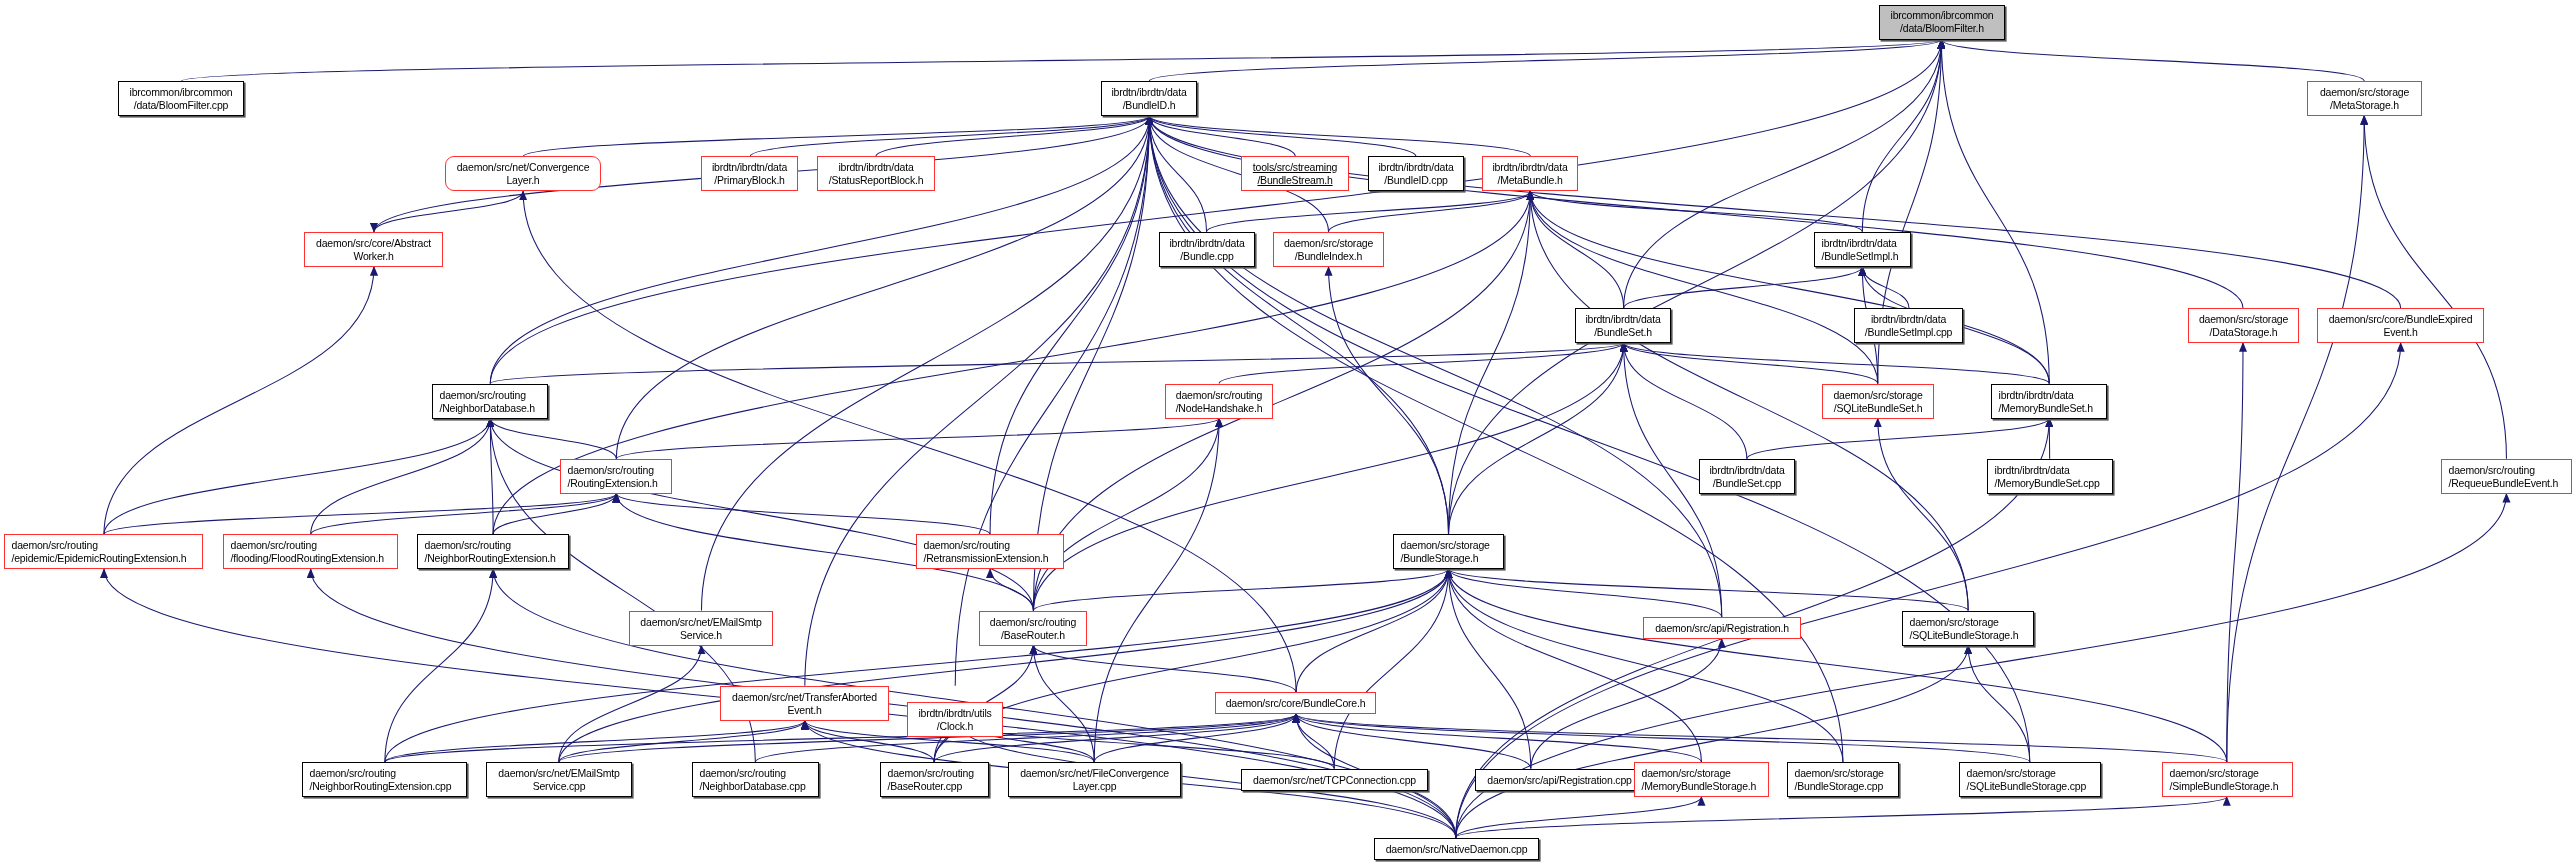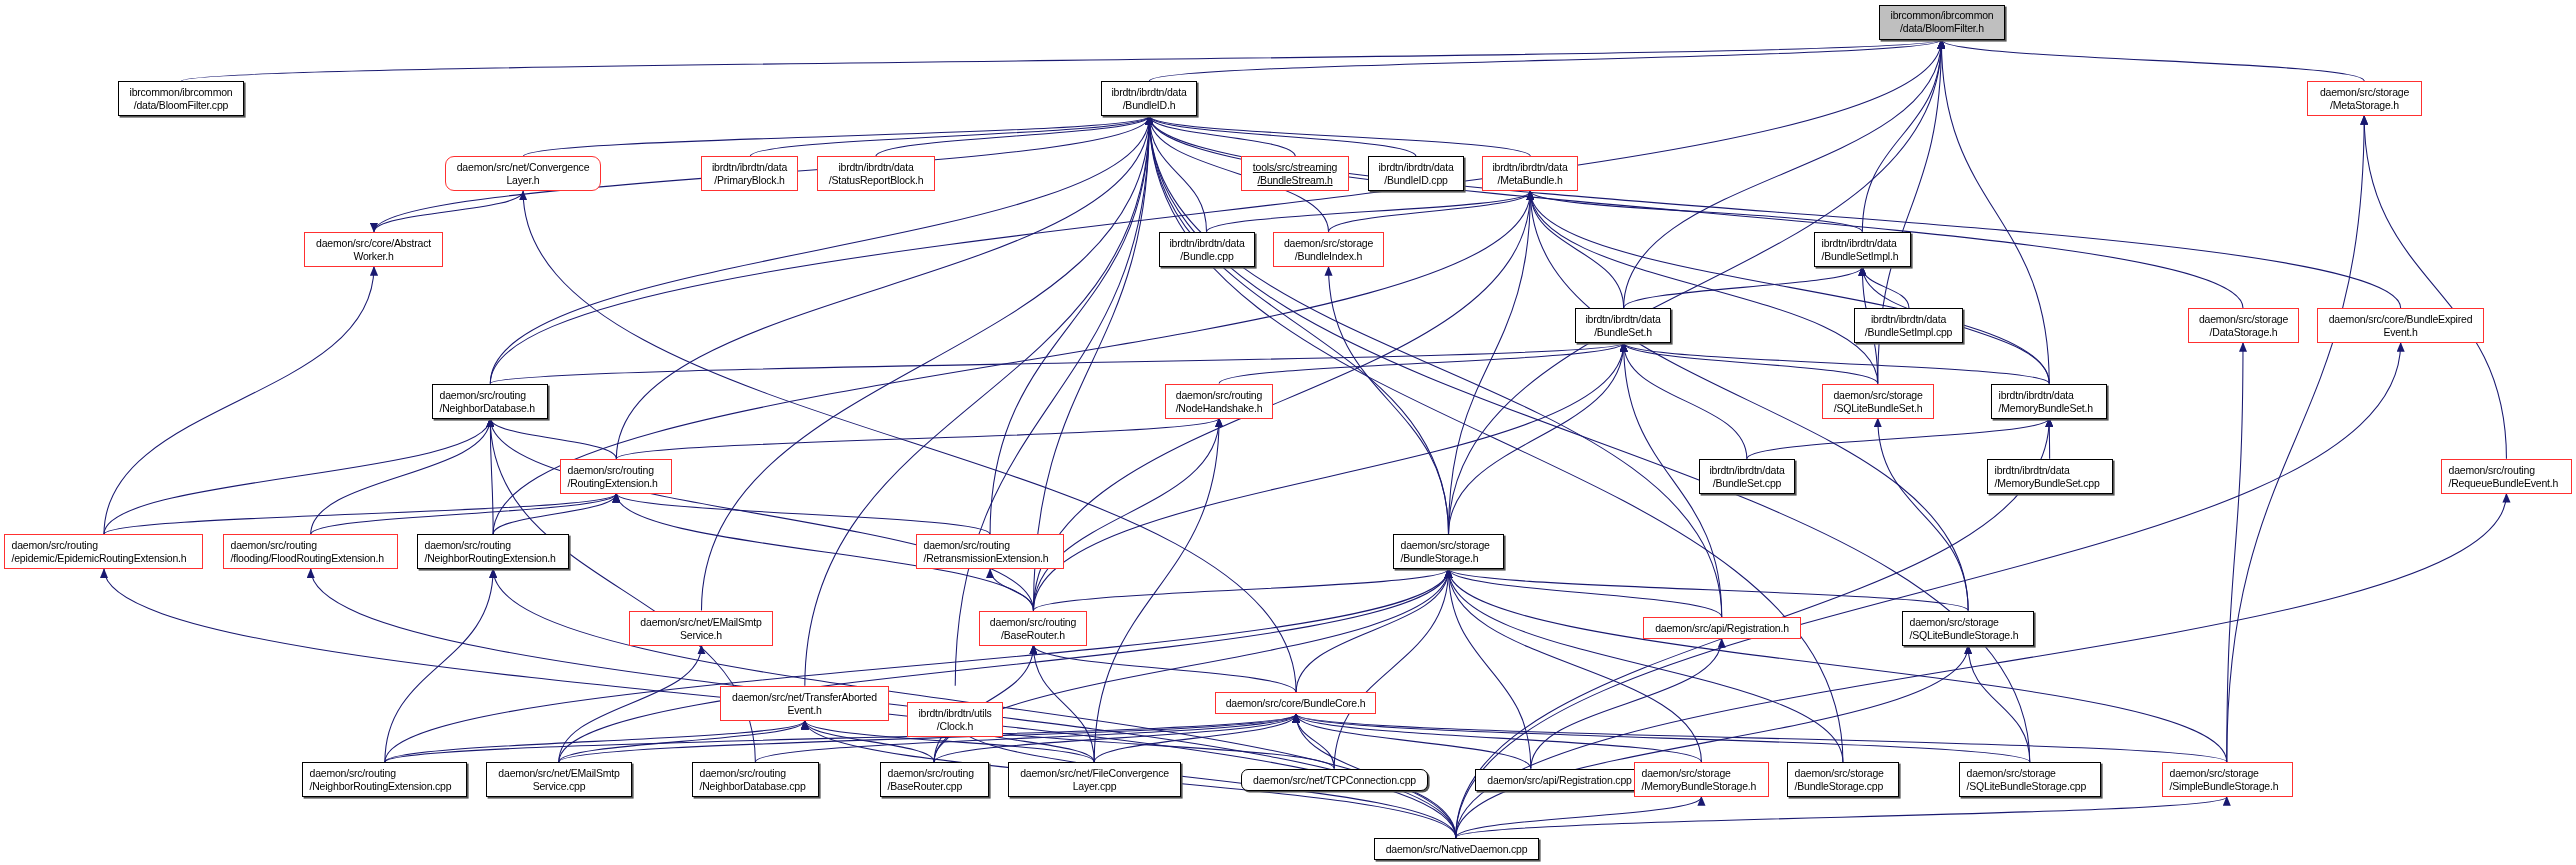--- a/index.html
+++ b/index.html
@@ -228,21 +228,21 @@
       <div class="node left" style="left: 302px; top: 762px; width: 165px; height: 35px;"><span>daemon/src/routing
 /NeighborRoutingExtension.cpp</span></div>
       <div class="node" style="left: 486px; top: 762px; width: 146px; height: 35px;"><span>daemon/src/net/EMailSmtp
 Service.cpp</span></div>
       <div class="node left" style="left: 692px; top: 762px; width: 127px; height: 35px;"><span>daemon/src/routing
 /NeighborDatabase.cpp</span></div>
       <div class="node left" style="left: 880px; top: 762px; width: 109px; height: 35px;"><span>daemon/src/routing
 /BaseRouter.cpp</span></div>
       <div class="node" style="left: 1008px; top: 762px; width: 173px; height: 35px; align-items: center;"><span>daemon/src/net/FileConvergence
 Layer.cpp</span></div>
-      <div class="node" style="left: 1241px; top: 769px; width: 187px; height: 22px; border-radius: 7px;"><span>daemon/src/net/TCPConnection.cpp</span></div>
+      <div class="node" style="left: 1241px; top: 769px; width: 187px; height: 22px;"><span>daemon/src/net/TCPConnection.cpp</span></div>
       <div class="node" style="left: 1447px; top: 769px; width: 169px; height: 22px; margin-left: 28px;"><span>daemon/src/api/Registration.cpp</span></div>
       <div class="node red left" style="left: 1634px; top: 762px; width: 135px; height: 35px;"><span>daemon/src/storage
 /MemoryBundleStorage.h</span></div>
       <div class="node left" style="left: 1787px; top: 762px; width: 112px; height: 35px;"><span>daemon/src/storage
 /BundleStorage.cpp</span></div>
       <div class="node left" style="left: 1959px; top: 762px; width: 142px; height: 35px;"><span>daemon/src/storage
 /SQLiteBundleStorage.cpp</span></div>
       <div class="node red left" style="left: 2162px; top: 762px; width: 131px; height: 35px;"><span>daemon/src/storage
 /SimpleBundleStorage.h</span></div>
       <div class="node" style="left: 1374px; top: 838px; width: 165px; height: 22px;"><span>daemon/src/NativeDaemon.cpp</span></div>

